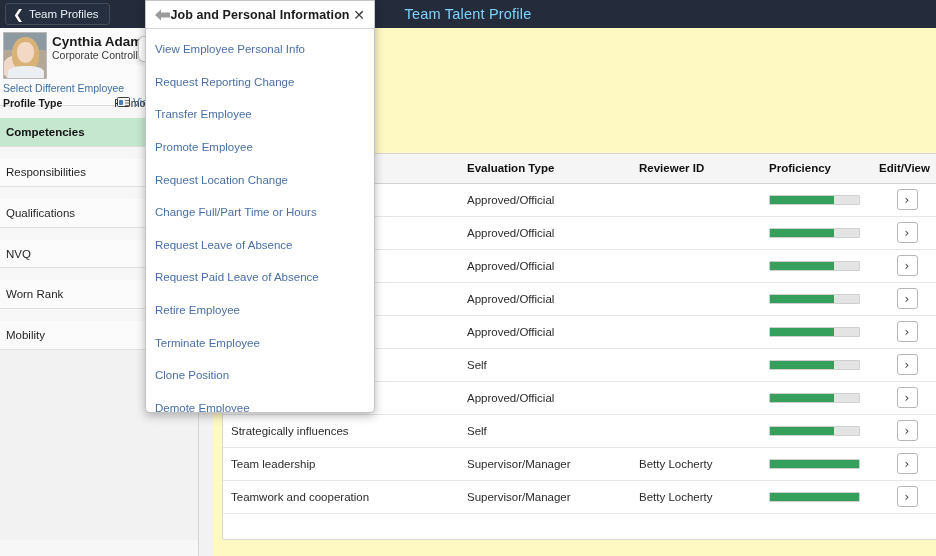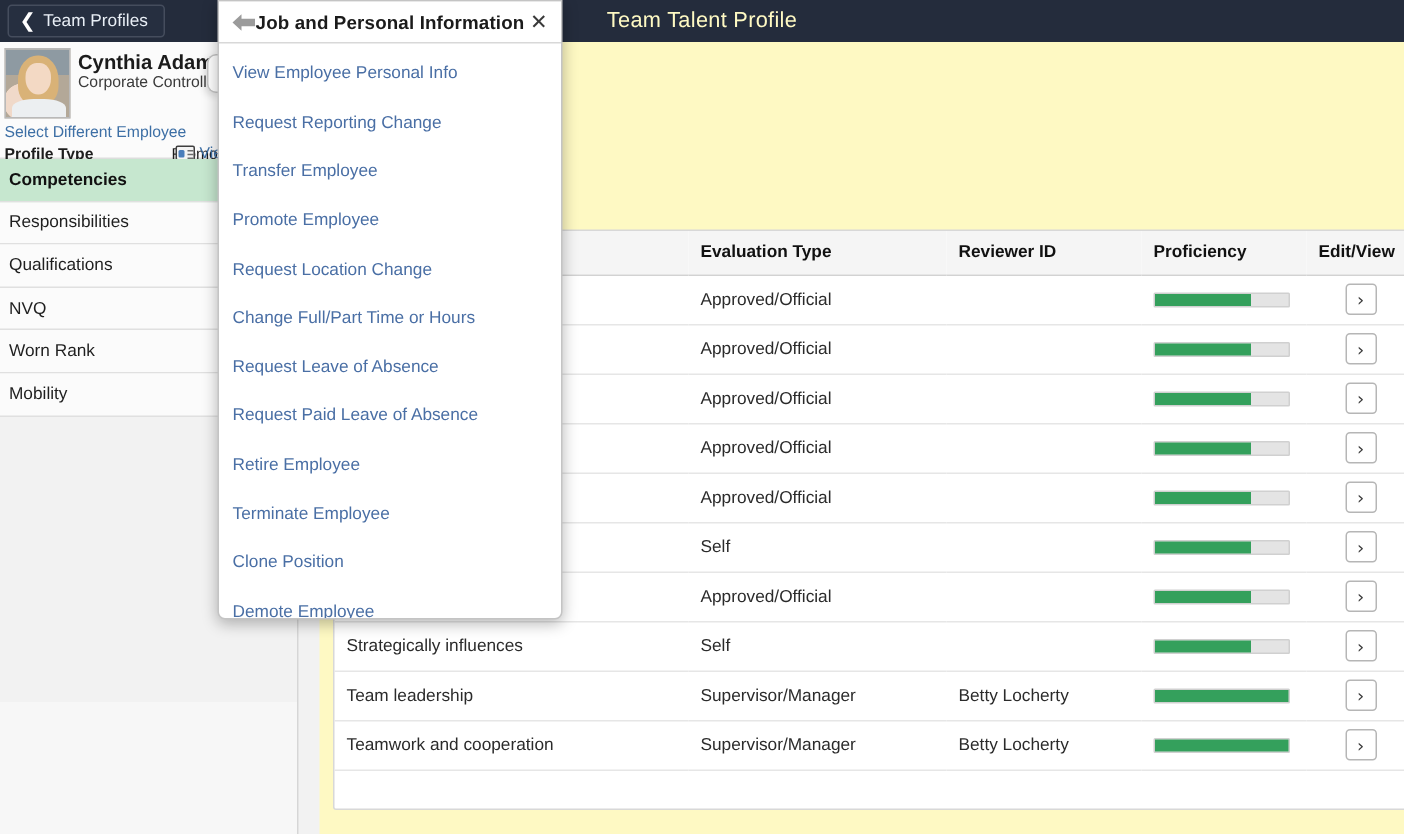--- a/index.html
+++ b/index.html
@@ -24,21 +24,21 @@
     background: #262f40; cursor: pointer;
   }
   .back-btn .chev {
     font-size: 13px; color: #ffffff; line-height: 1;
     font-family: "DejaVu Sans", sans-serif;
   }
   .back-btn .lbl { font-size: 11.5px; color: #e8eef5; white-space: nowrap; }
   .topbar-title {
     position: absolute; left: 0; top: 0; width: 936px; height: 28px;
     display: flex; align-items: center; justify-content: center;
-    font-size: 14.5px; color: #fef9c3; letter-spacing: .2px;
+    font-size: 14.5px; color: #7dd3fc; letter-spacing: .2px;
     pointer-events: none;
   }
 
   
   .leftpanel {
     position: absolute; left: 0; top: 28px; width: 199px; height: 528px;
     background: #f7f7f7; border-right: 1px solid #d6d6d6;
   }
   .profile-card {
     position: relative; height: 78px; background: #fbfbfb;
@@ -110,20 +110,21 @@
     position: absolute; left: 133px; top: 68px;
     font-size: 10.5px; color: #3d6fa5; cursor: pointer; white-space: nowrap;
   }
 
   .nav-list { position: relative; }
   .nav-item {
     height: 28.6px; display: flex; align-items: center;
     padding-left: 6px; font-size: 11.5px; color: #1f1f1f;
     border-bottom: 1px solid #e0e0e0; background: #fbfbfb; cursor: pointer;
     white-space: nowrap;
+    margin-top: 12px;
   }
   .nav-item.active { background: #c6e7cf; font-weight: bold; color: #111; }
   .nav-tail { background: #f2f2f2; height: 190px; }
 
   
   .main {
     position: absolute; left: 213px; top: 28px;
     width: 737px; height: 528px; background: #fef9c3;
   }
   .card {

